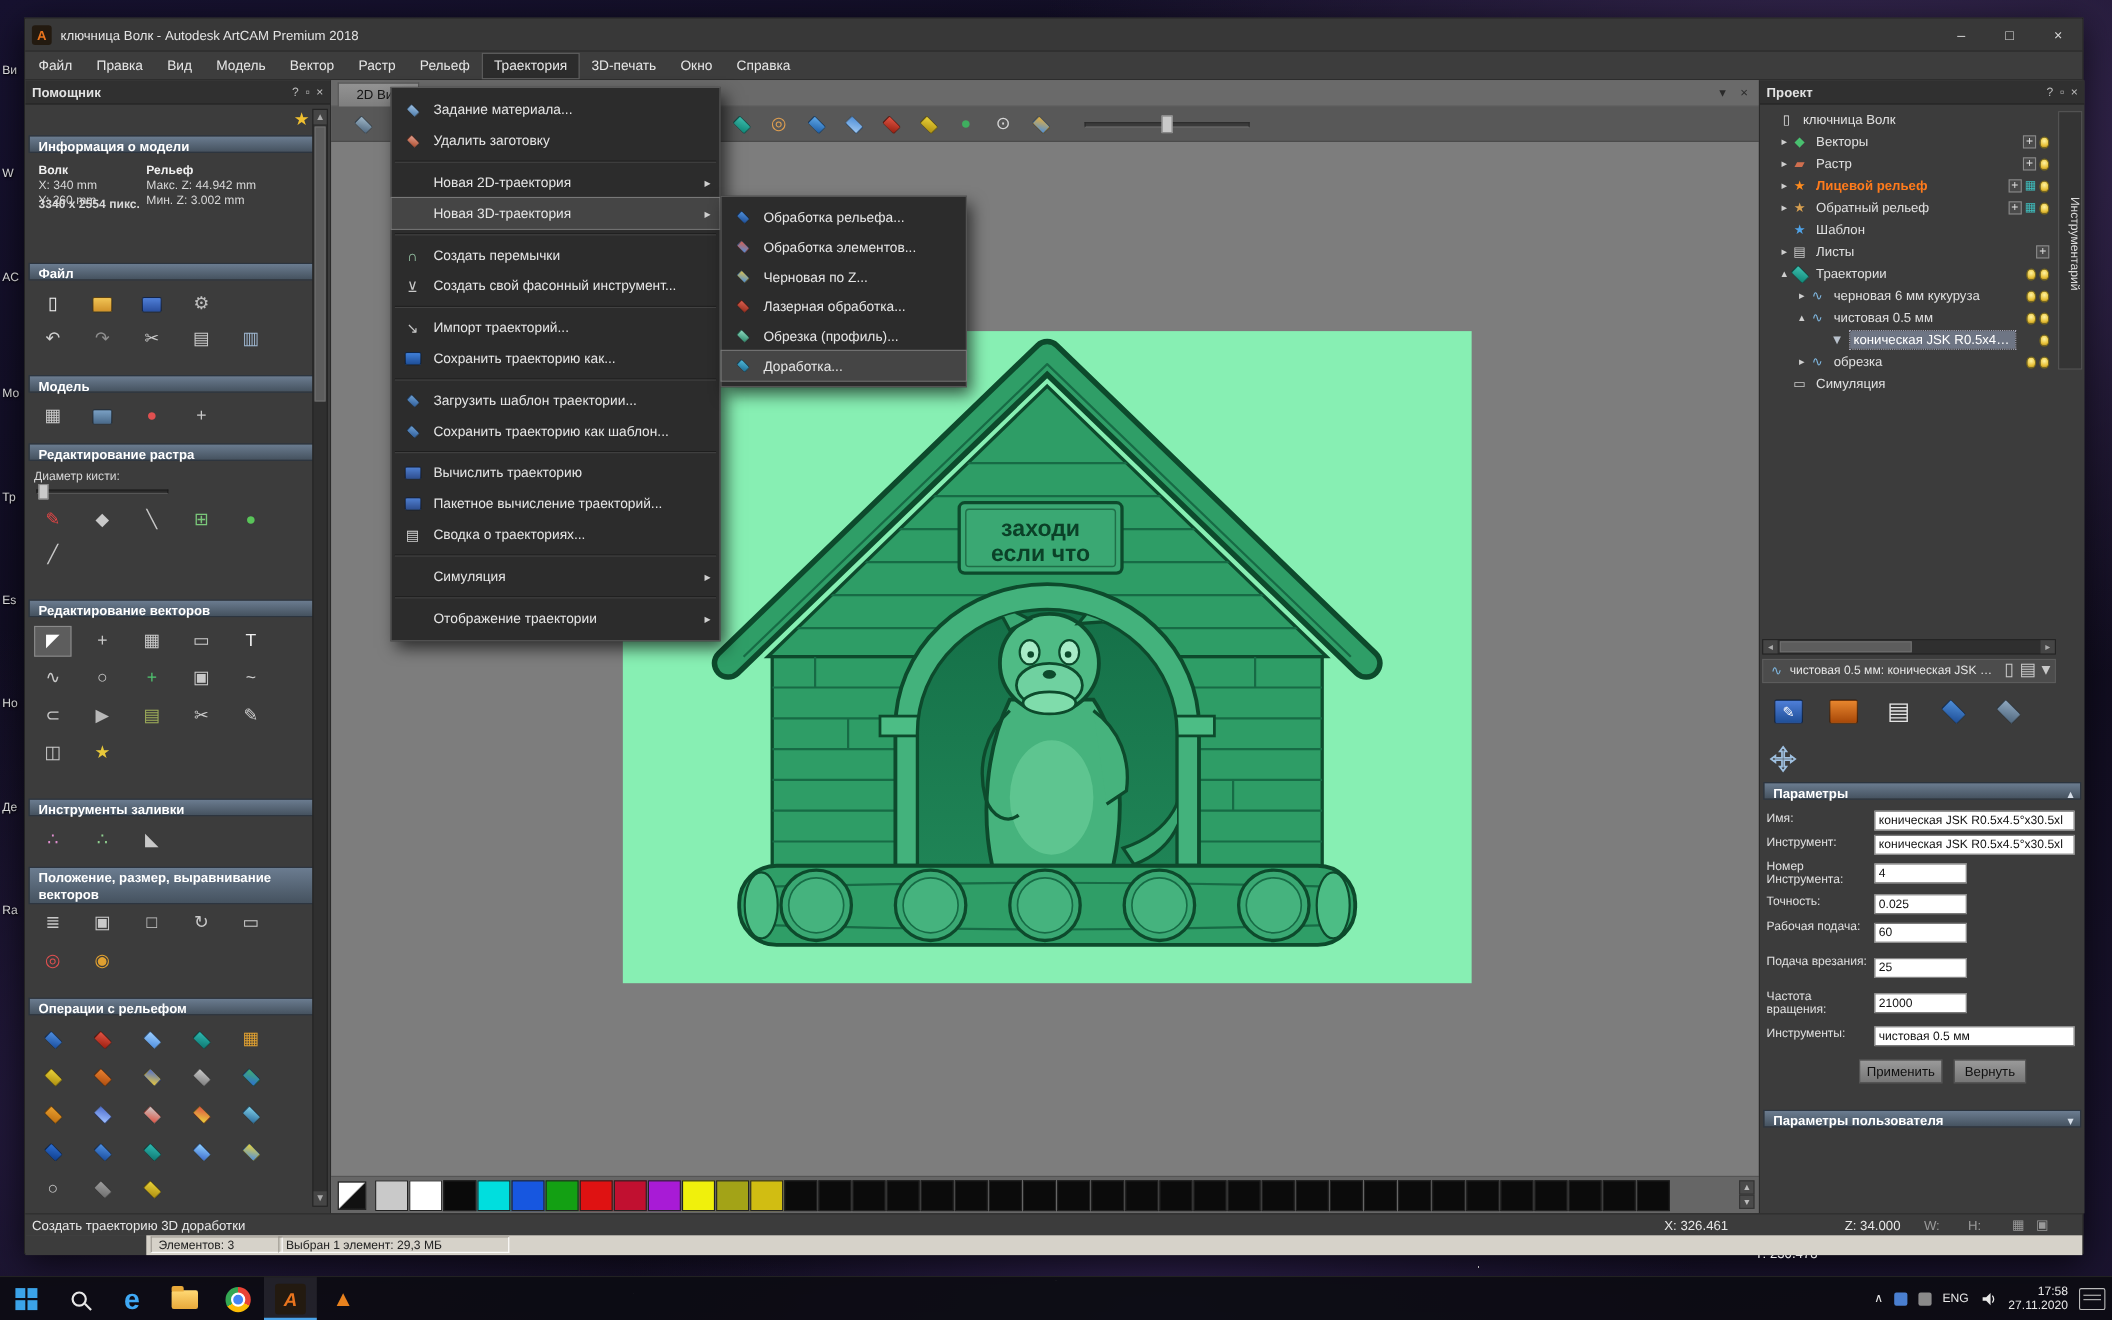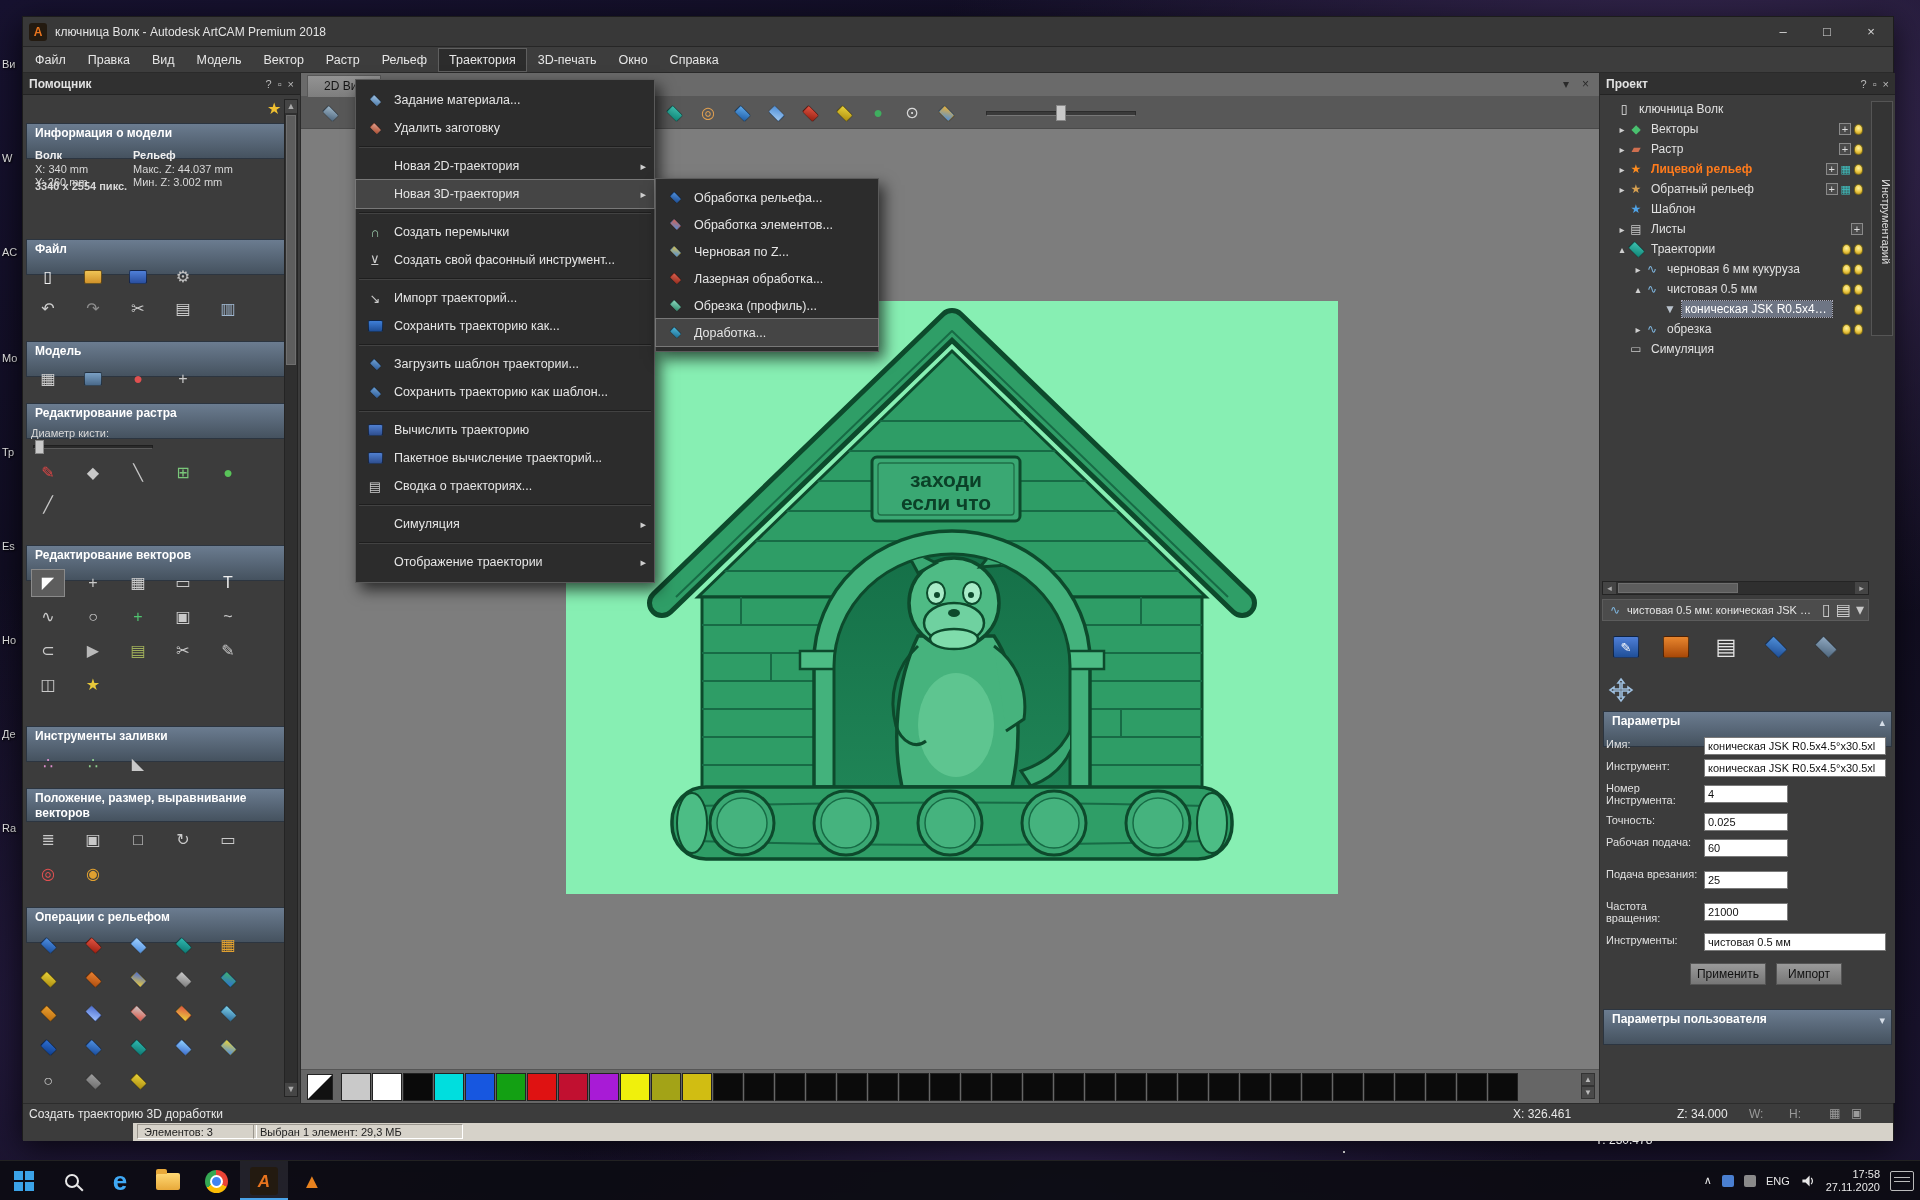--- a/index.html
+++ b/index.html
@@ -26,21 +26,21 @@
   #win{position:absolute;left:22px;top:16px;width:1872px;height:1124px;background:#4f4f4f;border:1px solid #1c1c1c;box-shadow:0 8px 30px rgba(0,0,0,.7);}
   .titlebar{position:absolute;left:0;top:0;width:100%;height:30px;background:#383838;display:flex;align-items:center;border-bottom:1px solid #262626;}
   .titlebar .apptitle{color:#e4e4e4;font-size:12px;margin-left:8px;}
   .winbtns{margin-left:auto;display:flex;height:100%;}
   .winbtn{width:44px;height:100%;display:flex;align-items:center;justify-content:center;color:#d8d8d8;font-size:13px;}
   .menubar{position:absolute;left:0;top:30px;width:100%;height:26px;background:#3d3d3d;display:flex;align-items:center;border-bottom:1px solid #2a2a2a;}
   .mb-item{color:#e6e6e6;font-size:12.5px;padding:4px 10px;margin-left:2px;}
   .mb-item.active{background:#2c2c2c;outline:1px solid #5f5f5f;}
 
   
-  .sech{position:absolute;left:3px;right:3px;height:36px;background:linear-gradient(180deg,#6b7c90,#45525f);border:1px solid #2c3540;color:#fff;font-weight:bold;font-size:12px;line-height:18px;padding:0 8px;}
+  .sech{position:absolute;left:3px;right:3px;height:16px;background:linear-gradient(180deg,#6b7c90,#45525f);border:1px solid #2c3540;color:#fff;font-weight:bold;font-size:12px;line-height:18px;padding:0 8px;}
   .sech::after{content:"▴";position:absolute;right:6px;top:1px;color:#d6dee8;font-size:11px;}
   .sech.down::after{content:"▾";}
   .ph{position:absolute;left:0;top:0;width:100%;height:22px;background:#303030;border-bottom:1px solid #232323;color:#e2e2e2;font-size:12px;font-weight:bold;display:flex;align-items:center;padding:0 6px;}
   .ph .phicons{margin-left:auto;display:flex;gap:6px;color:#bbb;font-weight:normal;font-size:11px;}
   .ic{display:inline-flex;align-items:center;justify-content:center;font-size:16px;line-height:1;}
   .dmi{display:block;width:15px;height:15px;border:1px solid rgba(0,0,0,.45);transform:rotate(45deg) scaleY(.62);border-radius:2px;}
   .chip{width:18px;height:14px;border-radius:2px;border:1px solid rgba(0,0,0,.55);display:flex;align-items:center;justify-content:center;font-size:10px;color:#fff;}
   .bulb{width:9px;height:11px;background:radial-gradient(circle at 50% 35%,#fff3a0,#e8c23a 60%,#a8821a);border-radius:50% 50% 45% 45%;border:1px solid #7a6a1a;display:block;}
   .plusic{width:12px;height:12px;border:1px solid #8a8a8a;color:#ddd;font-size:11px;line-height:10px;text-align:center;background:#4a4a4a;}
   .toolrow{position:absolute;display:flex;gap:11px;}
@@ -193,21 +193,21 @@
           <span>▫</span>
           <span>×</span>
         </span>
       </div>
       <span class="fav-star" style="left:244px;top:26px;">★</span>
 
       <div class="sech" style="top:50px;">Информация о модели</div>
       <span class="info-txt info-b" style="left:12px;top:76px;">Волк</span>
       <span class="info-txt info-b" style="left:110px;top:76px;">Рельеф</span>
       <span class="info-txt" style="left:12px;top:90px;">X: 340 mm</span>
-      <span class="info-txt" style="left:110px;top:90px;">Макс. Z: 44.037 mm</span>
+      <span class="info-txt" style="left:110px;top:90px;">Макс. Z: 44.942 mm</span>
       <span class="info-txt" style="left:12px;top:103px;">Y: 260 mm</span>
       <span class="info-txt" style="left:110px;top:103px;">Мин. Z: 3.002 mm</span>
       <span class="info-txt" style="left:12px;top:107px;font-weight:bold;">3340 x 2554 пикс.</span>
 
       <div class="sech" style="top:166px;">Файл</div>
       <div class="toolrow" style="left:8px;top:190px;">
           <span class="ic" style="color: rgb(240, 240, 240);">▯</span>
           <span class="ic">
             <i class="chip" style="background: linear-gradient(rgb(240, 196, 85), rgb(209, 146, 42));"></i>
           </span>
@@ -807,21 +807,21 @@
       </div>
       <div class="prow" style="top:826px;height:30px;">
         <span class="plabel">Частота вращения:</span>
         <input class="pinput" style="top: 4px;" value="21000">
       </div>
       <div class="prow" style="top:860px;">
         <span class="plabel">Инструменты:</span>
         <input class="pinput wide" value="чистовая 0.5 мм" style="">
       </div>
       <div class="pbtn" style="left:90px;top:890px;width:76px;">Применить</div>
-      <div class="pbtn" style="left:176px;top:890px;width:66px;">Импорт</div>
+      <div class="pbtn" style="left:176px;top:890px;width:66px;">Вернуть</div>
 
       <div class="sech down" style="top:936px;">Параметры пользователя</div>
     </div>
 
     <div class="hintrow">
       <span class="abs" style="left:6px;top:3px;">Создать траекторию 3D доработки</span>
       <span class="abs" style="left:1490px;top:3px;">X: 326.461</span>
       <span class="abs" style="left:1572px;top:3px;margin-top:26px;">Y: 230.478</span>
       <span class="abs" style="left:1654px;top:3px;">Z: 34.000</span>
       <span class="abs" style="left:1726px;top:3px;color:#9a9a9a;">W:</span>

